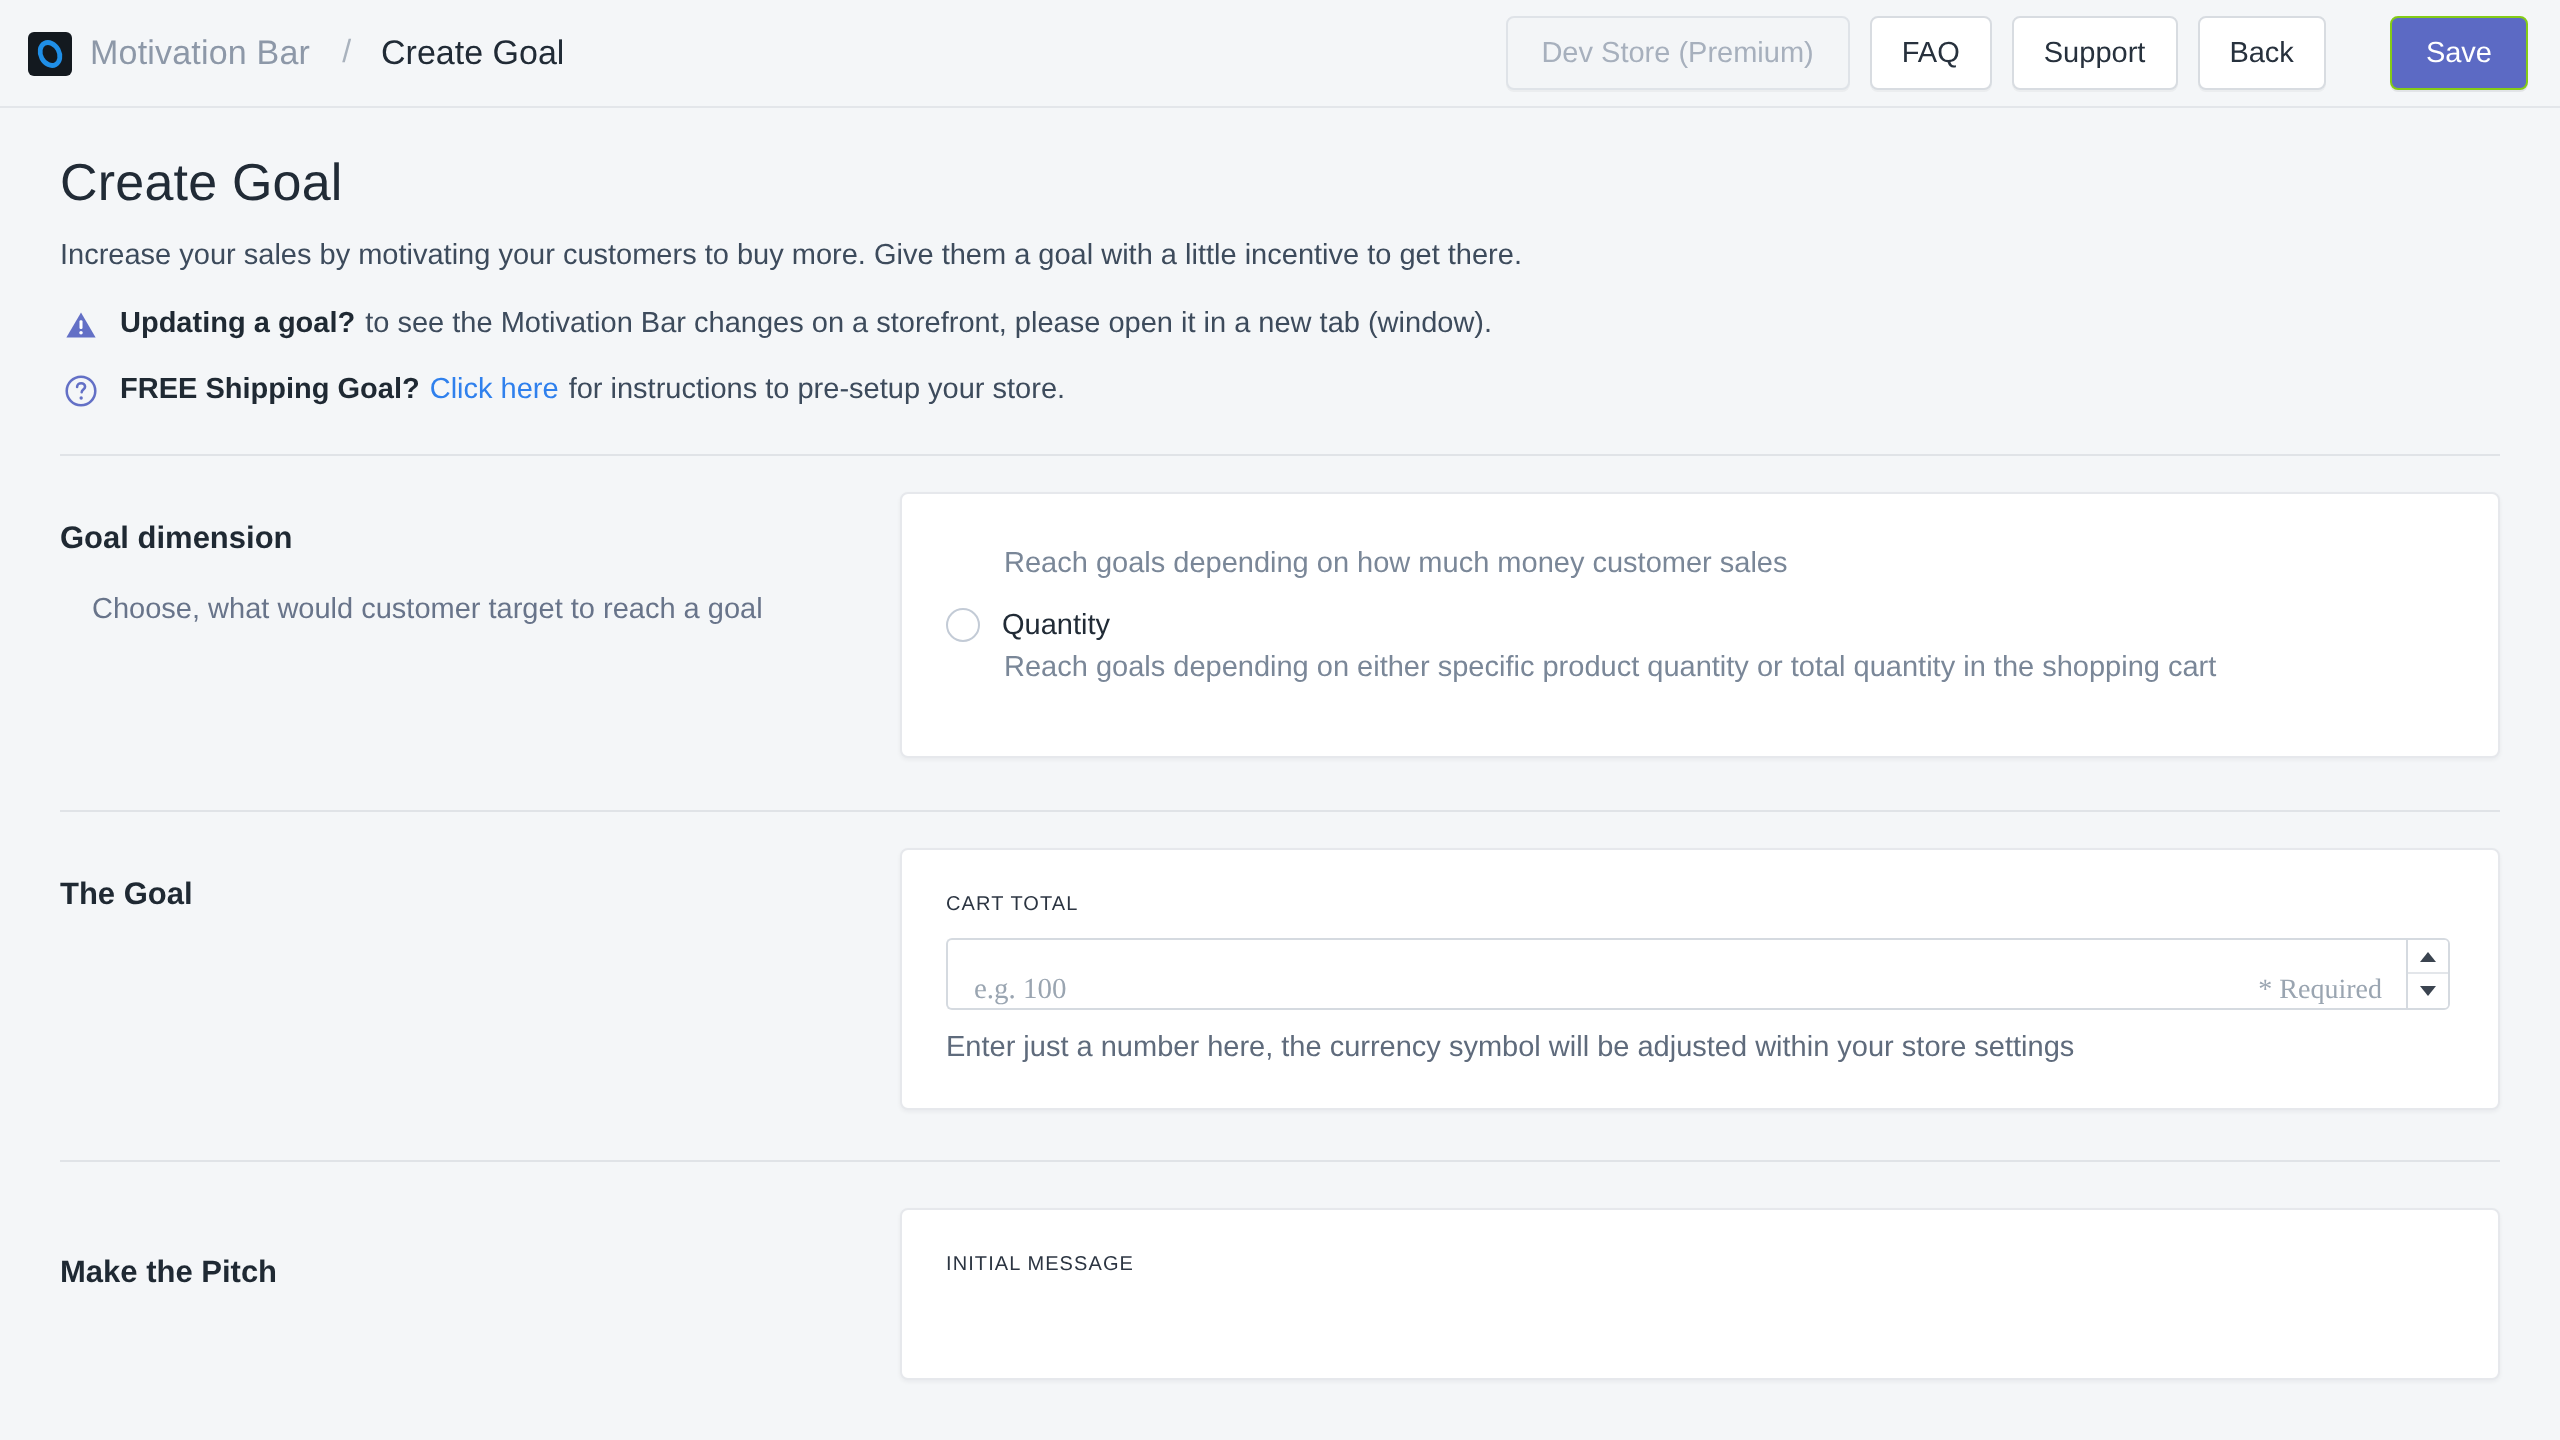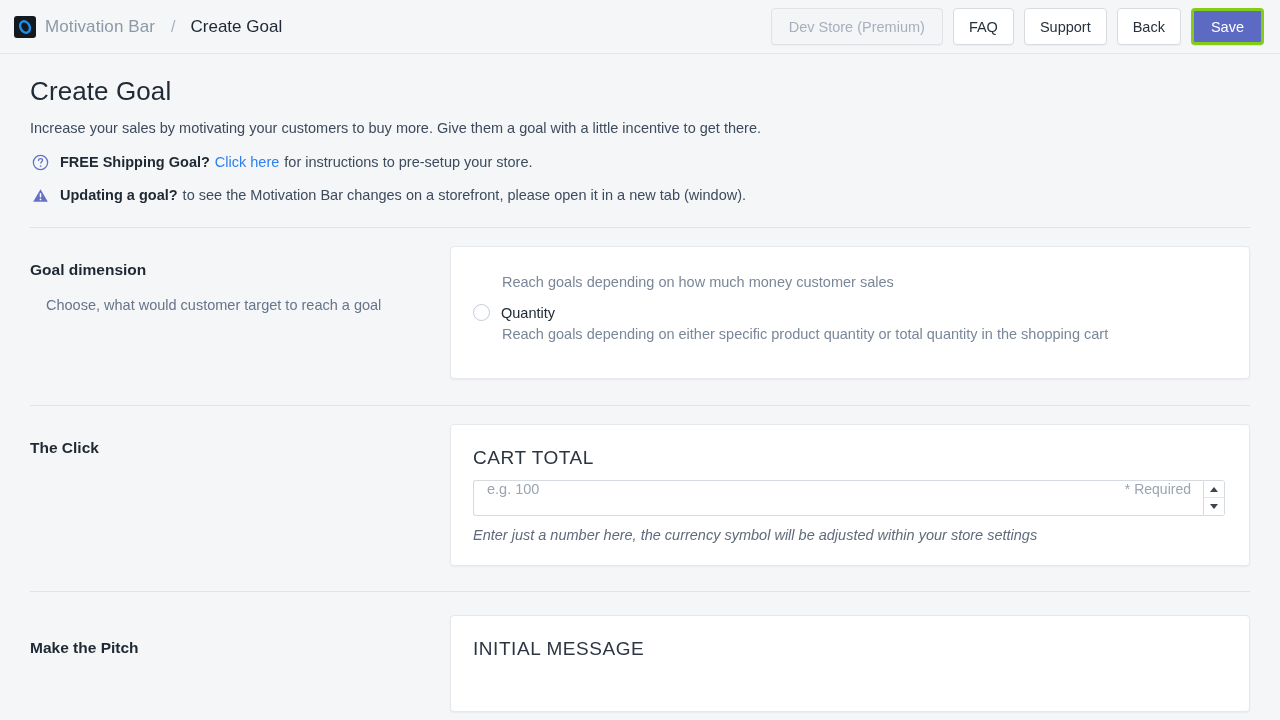--- a/index.html
+++ b/index.html
@@ -84,24 +84,25 @@
   }
   .tbtn.store {
     background: #f3f5f7;
     border: 1px solid #dfe3e8;
     color: #a7b0bd;
     cursor: default;
     padding: 0 17px;
   }
   .tbtn.primary {
     background: #5c6ac4;
-    border: 3px solid #84cc16;
+    border: 1px solid #84cc16;
     color: #ffffff;
     padding: 0 17px;
     box-shadow: 0 1px 0 rgba(22,29,37,0.08);
+    margin-left: 22px;
   }
 
   
   .page {
     padding: 0 30px;
   }
   .page-head { padding-top: 22px; }
   h1.page-title {
     font-size: 26px;
     font-weight: 400;
@@ -209,41 +210,42 @@
   }
   .radio-help {
     font-size: 14.5px;
     color: #7a8798;
     margin: 5px 0 0 29px;
   }
   .radio-group .radio-row:last-of-type { margin-top: 0; }
 
   
   .field-label {
-    font-size: 19px;
+    font-size: 10px;
     letter-spacing: .55px;
     color: #2c3542;
     margin: 0 0 11px 0;
     text-transform: uppercase;
   }
   .input-wrap {
     display: flex;
     align-items: stretch;
     height: 36px;
     width: 100%;
   }
   .input-box {
     flex: 1 1 auto;
     display: flex;
-    align-items: flex-start;
+    align-items: flex-end;
     border: 1px solid #d5dae0;
     border-right: none;
     border-radius: 3px 0 0 3px;
     background: #fff;
     padding: 0 12px 0 13px;
+    font-family: Liberation Serif, serif;
   }
   .input-box input {
     flex: 1 1 auto;
     border: none;
     outline: none;
     font-size: 14.5px;
     font-family: inherit;
     color: #212b36;
     background: transparent;
     padding: 0;
@@ -279,21 +281,20 @@
     border-left: 4px solid transparent;
     border-right: 4px solid transparent;
   }
   .spin-btn.up .tri { border-bottom: 5px solid #3b4450; }
   .spin-btn.down .tri { border-top: 5px solid #3b4450; }
 
   .field-help {
     font-size: 14.5px;
     color: #5f6b7c;
     margin: 11px 0 0 0;
-    font-style: italic;
   }
 </style>
 </head>
 <body>
 
 <div class="topbar">
   <div class="brand">
     <span class="logo">
       <svg width="16" height="16" viewBox="0 0 16 16" aria-hidden="true">
         <ellipse cx="8" cy="8" rx="4.6" ry="6" fill="none" stroke="#1f8fe8" stroke-width="2.4" transform="rotate(-28 8 8)"></ellipse>
@@ -311,46 +312,46 @@
     <div class="tbtn">Back</div>
     <div class="tbtn primary">Save</div>
   </div>
 </div>
 
 <div class="page">
 
   <div class="page-head">
     <h1 class="page-title">Create Goal</h1>
     <p class="page-sub">Increase your sales by motivating your customers to buy more. Give them a goal with a little incentive to get there.</p>
+
+    <div class="notice">
+      <span class="ico">
+        <svg width="17" height="17" viewBox="0 0 20 20" aria-hidden="true">
+          <path d="M10 2.6 L18.6 17.4 L1.4 17.4 Z" fill="#6370c6"></path>
+          <rect x="9.1" y="7.2" width="1.8" height="5.2" rx="0.8" fill="#ffffff"></rect>
+          <circle cx="10" cy="14.6" r="1.05" fill="#ffffff"></circle>
+        </svg>
+      </span>
+      <span>
+        <b>Updating a goal?</b><span class="gap"></span><span>to see the Motivation Bar changes on a storefront, please open it in a new tab (window).</span>
+      </span>
+    </div>
 
     <div class="notice">
       <span class="ico">
         <svg width="17" height="17" viewBox="0 0 20 20" aria-hidden="true">
           <circle cx="10" cy="10" r="8.4" fill="none" stroke="#6370c6" stroke-width="1.5"></circle>
           <path d="M7.7 7.6c0-1.3 1.1-2.2 2.4-2.2 1.3 0 2.3.85 2.3 2.05 0 1.6-2 1.75-2 3.25" fill="none" stroke="#6370c6" stroke-width="1.5" stroke-linecap="round"></path>
           <circle cx="10.1" cy="14.1" r="1" fill="#6370c6"></circle>
         </svg>
       </span>
       <span>
         <b>FREE Shipping Goal?</b><span class="gap"></span><a class="link">Click here</a><span class="gap"></span><span>for instructions to pre-setup your store.</span>
       </span>
     </div>
-
-    <div class="notice">
-      <span class="ico">
-        <svg width="17" height="17" viewBox="0 0 20 20" aria-hidden="true">
-          <path d="M10 2.6 L18.6 17.4 L1.4 17.4 Z" fill="#6370c6"></path>
-          <rect x="9.1" y="7.2" width="1.8" height="5.2" rx="0.8" fill="#ffffff"></rect>
-          <circle cx="10" cy="14.6" r="1.05" fill="#ffffff"></circle>
-        </svg>
-      </span>
-      <span>
-        <b>Updating a goal?</b><span class="gap"></span><span>to see the Motivation Bar changes on a storefront, please open it in a new tab (window).</span>
-      </span>
-    </div>
   </div>
 
   <div class="divider"></div>
 
   <div class="section">
     <div class="sec-left">
       <p class="sec-title">Goal dimension</p>
       <p class="sec-desc">Choose, what would customer target to reach a goal</p>
     </div>
     <div class="card radio-group">
@@ -361,21 +362,21 @@
         <span class="radio-label">Quantity</span>
       </div>
       <div class="radio-help">Reach goals depending on either specific product quantity or total quantity in the shopping cart</div>
     </div>
   </div>
 
   <div class="divider" style="margin-top:26px;"></div>
 
   <div class="section">
     <div class="sec-left">
-      <p class="sec-title">The Click</p>
+      <p class="sec-title">The Goal</p>
     </div>
     <div class="card">
       <p class="field-label">CART TOTAL</p>
       <div class="input-wrap">
         <div class="input-box">
           <input type="text" placeholder="e.g. 100" style="">
           <span class="required-note">* Required</span>
         </div>
         <div class="spinner">
           <div class="spin-btn up">

